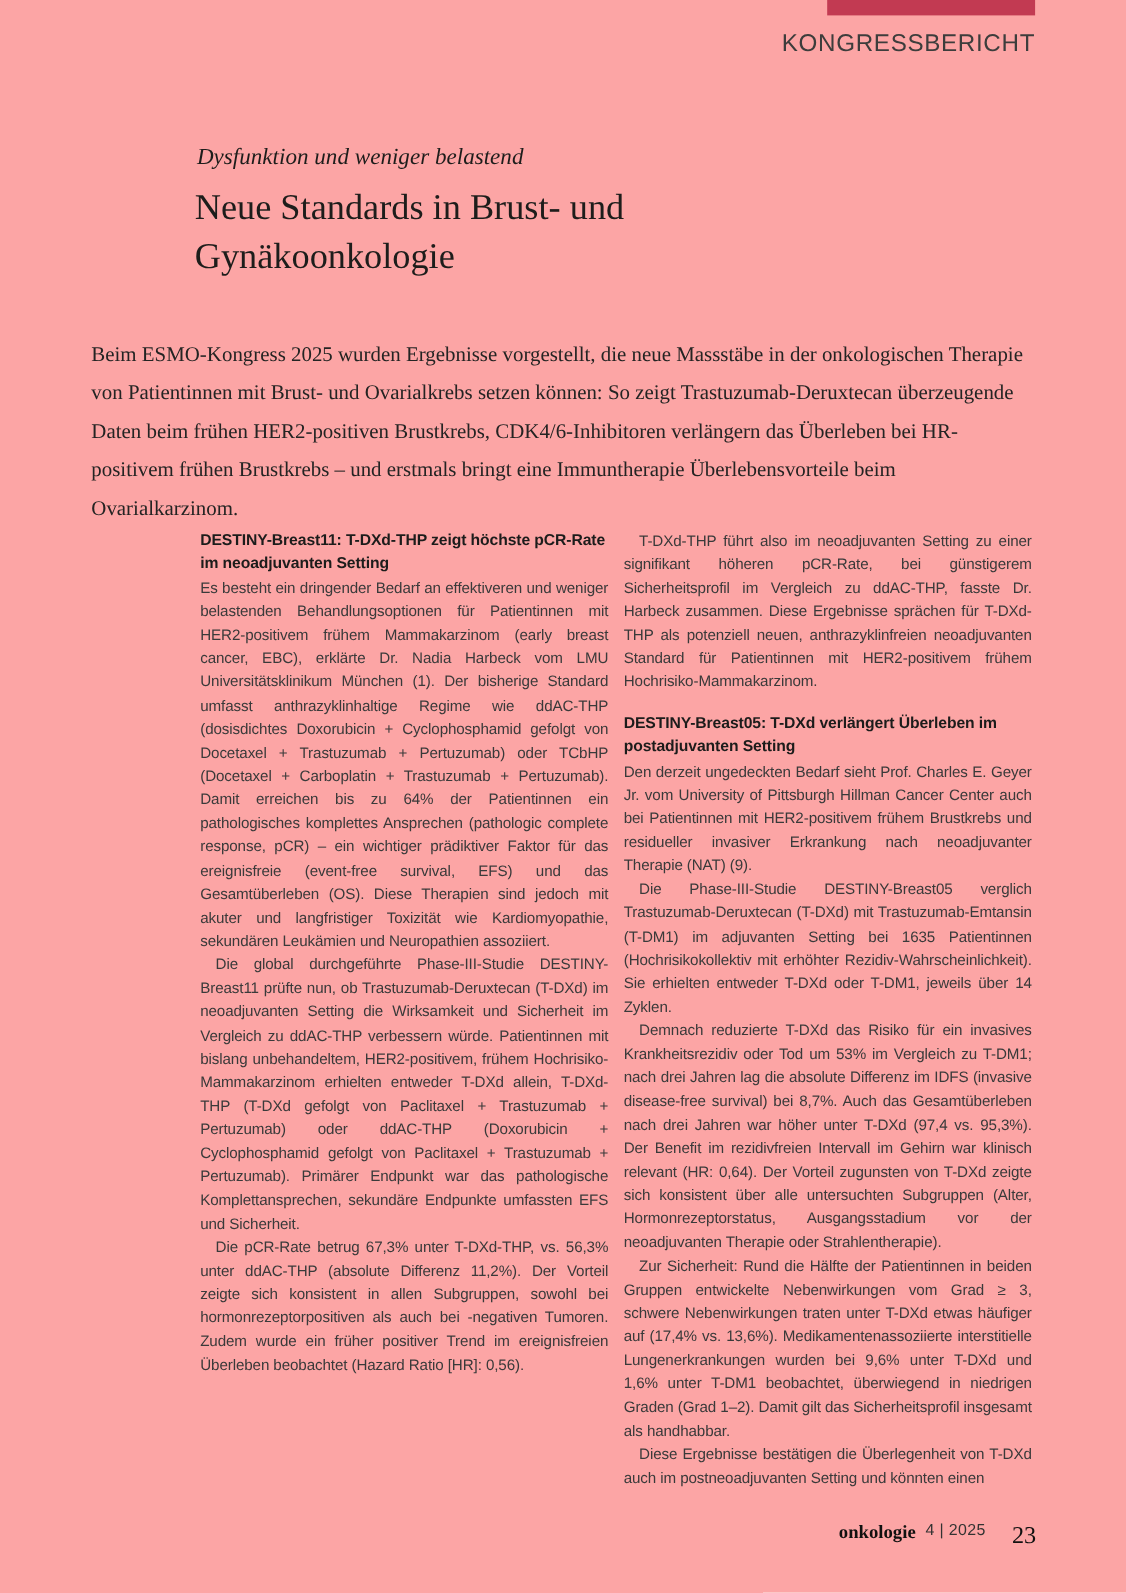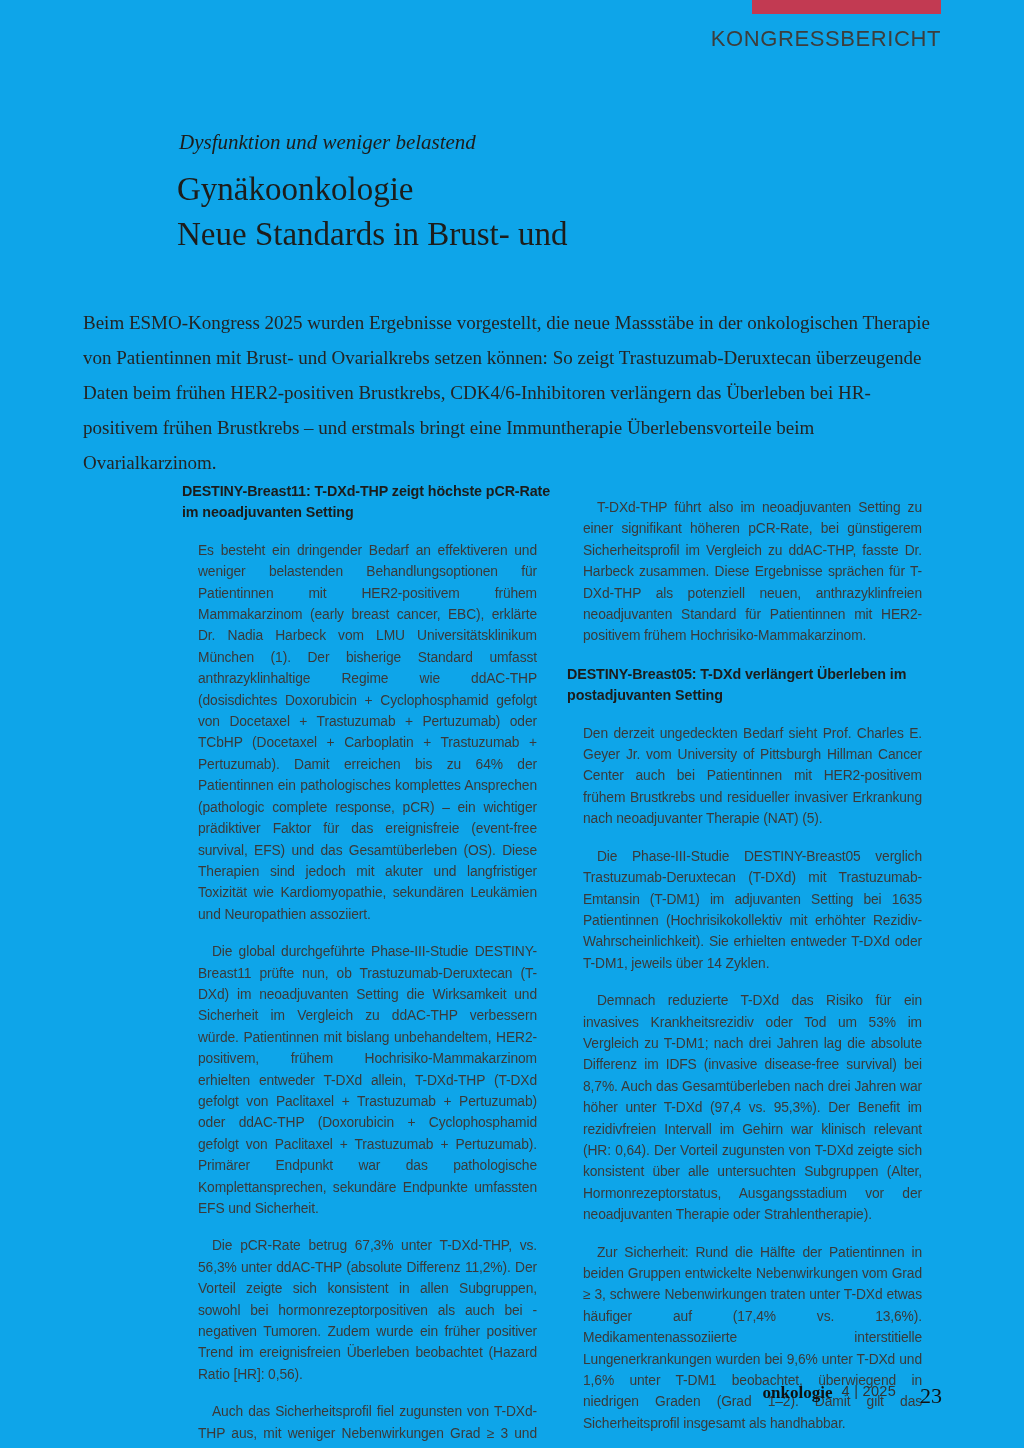--- a/index.html
+++ b/index.html
@@ -1,20 +1,20 @@
 <!DOCTYPE html>
 <html lang="de"><head>
 <meta charset="utf-8">
 <style>
   html, body { margin: 0; padding: 0; background: #ffffff; }
   .page {
     position: relative;
     width: 1024px;
     height: 1448px;
-    background: #0ea5e9;
+    background: #fca5a5;
     overflow: hidden;
     font-family: "Liberation Sans", sans-serif;
     color: #3a3a3a;
   }
   .accent-bar {
     position: absolute;
     top: 0;
     right: 83px;
     width: 189px;
     height: 14px;
@@ -65,21 +65,21 @@
   .columns {
     position: absolute;
     left: 182px;
     top: 481px;
     width: 764px;
     display: flex;
     gap: 14px;
   }
   .col { width: 371px; }
   .col p {
-    margin: 16px;
+    margin: 0;
     font-size: 13.8px;
     line-height: 21.4px;
     letter-spacing: -0.1px;
     text-align: justify;
     color: #3a3a3a;
     hyphens: auto;
     -webkit-hyphens: auto;
   }
   .col p.indent { text-indent: 14px; }
   .col h3 {
@@ -124,40 +124,39 @@
 
 <div class="page">
 
   <div class="accent-bar" style="background-color: rgb(194, 58, 82);"></div>
 
   <div class="kicker">KONGRESSBERICHT</div>
 
   <div class="eyebrow">Dysfunktion und weniger belastend</div>
 
   <div class="title">
+    <div>Neue Standards in Brust- und</div>
     <div>Gynäkoonkologie</div>
-    <div>Neue Standards in Brust- und</div>
   </div>
 
   <div class="lead">Beim ESMO-Kongress 2025 wurden Ergebnisse vorgestellt, die neue Massstäbe in der onkologischen Therapie von Patientinnen mit Brust- und Ovarialkrebs setzen können: So zeigt Trastuzumab-Deruxtecan überzeugende Daten beim frühen HER2-positiven Brustkrebs, CDK4/6-Inhibitoren verlängern das Überleben bei HR-positivem frühen Brustkrebs – und erstmals bringt eine Immuntherapie Überlebensvorteile beim Ovarialkarzinom.</div>
 
   <div class="columns">
 
     <div class="col">
       <h3>DESTINY-Breast11: T-DXd-THP zeigt höchste pCR-Rate im neoadjuvanten Setting</h3>
       <p>Es besteht ein dringender Bedarf an effektiveren und weniger belastenden Behandlungsoptionen für Patientinnen mit HER2-positivem frühem Mammakarzinom (early breast cancer, EBC), erklärte Dr. Nadia Harbeck vom LMU Universitätsklinikum München (1). Der bisherige Standard umfasst anthrazyklinhaltige Regime wie ddAC-THP (dosisdichtes Doxorubicin + Cyclophosphamid gefolgt von Docetaxel + Trastuzumab + Pertuzumab) oder TCbHP (Docetaxel + Carboplatin + Trastuzumab + Pertuzumab). Damit erreichen bis zu 64% der Patientinnen ein pathologisches komplettes Ansprechen (pathologic complete response, pCR) – ein wichtiger prädiktiver Faktor für das ereignisfreie (event-free survival, EFS) und das Gesamtüberleben (OS). Diese Therapien sind jedoch mit akuter und langfristiger Toxizität wie Kardiomyopathie, sekundären Leukämien und Neuropathien assoziiert.</p>
       <p class="indent">Die global durchgeführte Phase-III-Studie DESTINY-Breast11 prüfte nun, ob Trastuzumab-Deruxtecan (T-DXd) im neoadjuvanten Setting die Wirksamkeit und Sicherheit im Vergleich zu ddAC-THP verbessern würde. Patientinnen mit bislang unbehandeltem, HER2-positivem, frühem Hochrisiko-Mammakarzinom erhielten entweder T-DXd allein, T-DXd-THP (T-DXd gefolgt von Paclitaxel + Trastuzumab + Pertuzumab) oder ddAC-THP (Doxorubicin + Cyclophosphamid gefolgt von Paclitaxel + Trastuzumab + Pertuzumab). Primärer Endpunkt war das pathologische Komplettansprechen, sekundäre Endpunkte umfassten EFS und Sicherheit.</p>
       <p class="indent">Die pCR-Rate betrug 67,3% unter T-DXd-THP, vs. 56,3% unter ddAC-THP (absolute Differenz 11,2%). Der Vorteil zeigte sich konsistent in allen Subgruppen, sowohl bei hormonrezeptorpositiven als auch bei -negativen Tumoren. Zudem wurde ein früher positiver Trend im ereignisfreien Überleben beobachtet (Hazard Ratio [HR]: 0,56).</p>
-      <p class="indent">Auch das Sicherheitsprofil fiel zugunsten von T-DXd-THP aus, mit weniger Nebenwirkungen Grad ≥ 3 und weniger Fällen einer linksventrikulären Dysfunktion; die Inzidenz einer interstitiellen Lungenerkrankung war in beiden Armen ähnlich niedrig.</p>
     </div>
 
     <div class="col">
       <p class="indent">T-DXd-THP führt also im neoadjuvanten Setting zu einer signifikant höheren pCR-Rate, bei günstigerem Sicherheitsprofil im Vergleich zu ddAC-THP, fasste Dr. Harbeck zusammen. Diese Ergebnisse sprächen für T-DXd-THP als potenziell neuen, anthrazyklinfreien neoadjuvanten Standard für Patientinnen mit HER2-positivem frühem Hochrisiko-Mammakarzinom.</p>
       <h3 class="gap-top">DESTINY-Breast05: T-DXd verlängert Überleben im postadjuvanten Setting</h3>
-      <p>Den derzeit ungedeckten Bedarf sieht Prof. Charles E. Geyer Jr. vom University of Pittsburgh Hillman Cancer Center auch bei Patientinnen mit HER2-positivem frühem Brustkrebs und residueller invasiver Erkrankung nach neoadjuvanter Therapie (NAT) (5).</p>
+      <p>Den derzeit ungedeckten Bedarf sieht Prof. Charles E. Geyer Jr. vom University of Pittsburgh Hillman Cancer Center auch bei Patientinnen mit HER2-positivem frühem Brustkrebs und residueller invasiver Erkrankung nach neoadjuvanter Therapie (NAT) (9).</p>
       <p class="indent">Die Phase-III-Studie DESTINY-Breast05 verglich Trastuzumab-Deruxtecan (T-DXd) mit Trastuzumab-Emtansin (T-DM1) im adjuvanten Setting bei 1635 Patientinnen (Hochrisikokollektiv mit erhöhter Rezidiv-Wahrscheinlichkeit). Sie erhielten entweder T-DXd oder T-DM1, jeweils über 14 Zyklen.</p>
       <p class="indent">Demnach reduzierte T-DXd das Risiko für ein invasives Krankheitsrezidiv oder Tod um 53% im Vergleich zu T-DM1; nach drei Jahren lag die absolute Differenz im IDFS (invasive disease-free survival) bei 8,7%. Auch das Gesamtüberleben nach drei Jahren war höher unter T-DXd (97,4 vs. 95,3%). Der Benefit im rezidivfreien Intervall im Gehirn war klinisch relevant (HR: 0,64). Der Vorteil zugunsten von T-DXd zeigte sich konsistent über alle untersuchten Subgruppen (Alter, Hormonrezeptorstatus, Ausgangsstadium vor der neoadjuvanten Therapie oder Strahlentherapie).</p>
       <p class="indent">Zur Sicherheit: Rund die Hälfte der Patientinnen in beiden Gruppen entwickelte Nebenwirkungen vom Grad ≥ 3, schwere Nebenwirkungen traten unter T-DXd etwas häufiger auf (17,4% vs. 13,6%). Medikamentenassoziierte interstitielle Lungenerkrankungen wurden bei 9,6% unter T-DXd und 1,6% unter T-DM1 beobachtet, überwiegend in niedrigen Graden (Grad 1–2). Damit gilt das Sicherheitsprofil insgesamt als handhabbar.</p>
       <p class="indent">Diese Ergebnisse bestätigen die Überlegenheit von T-DXd auch im postneoadjuvanten Setting und könnten einen</p>
     </div>
 
   </div>
 
   <div class="footer">
     <span class="journal">onkologie</span>

